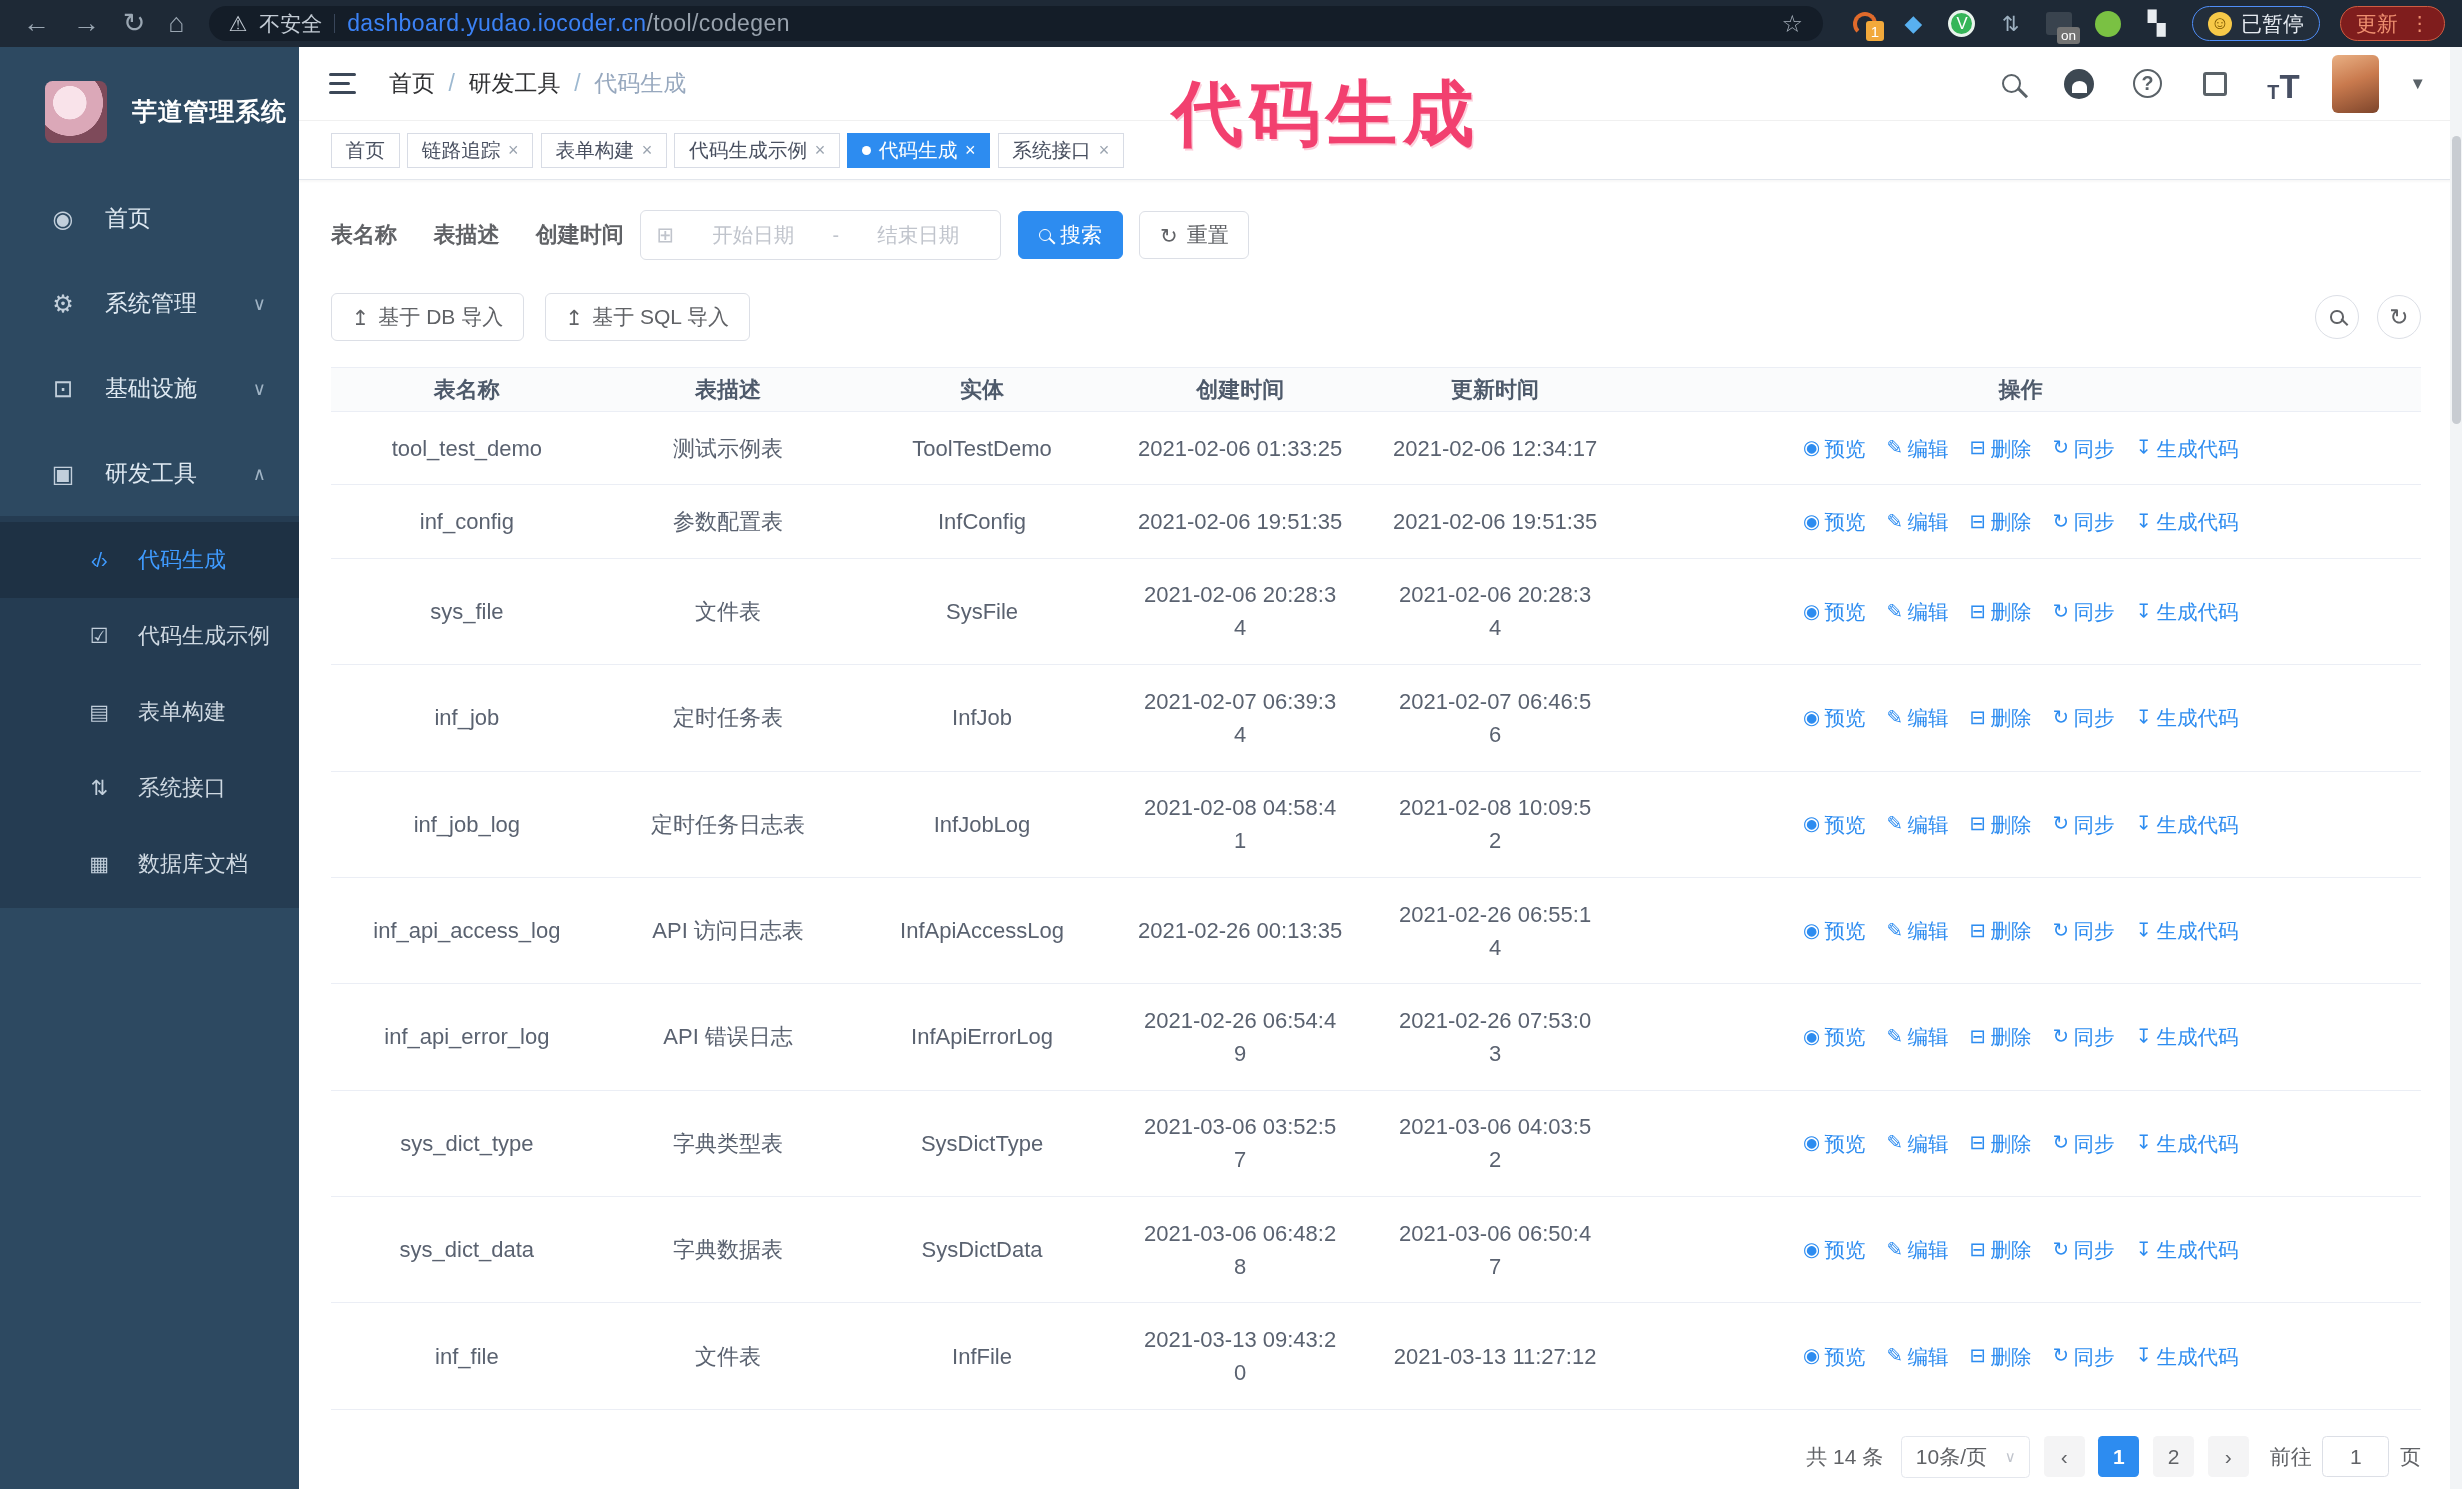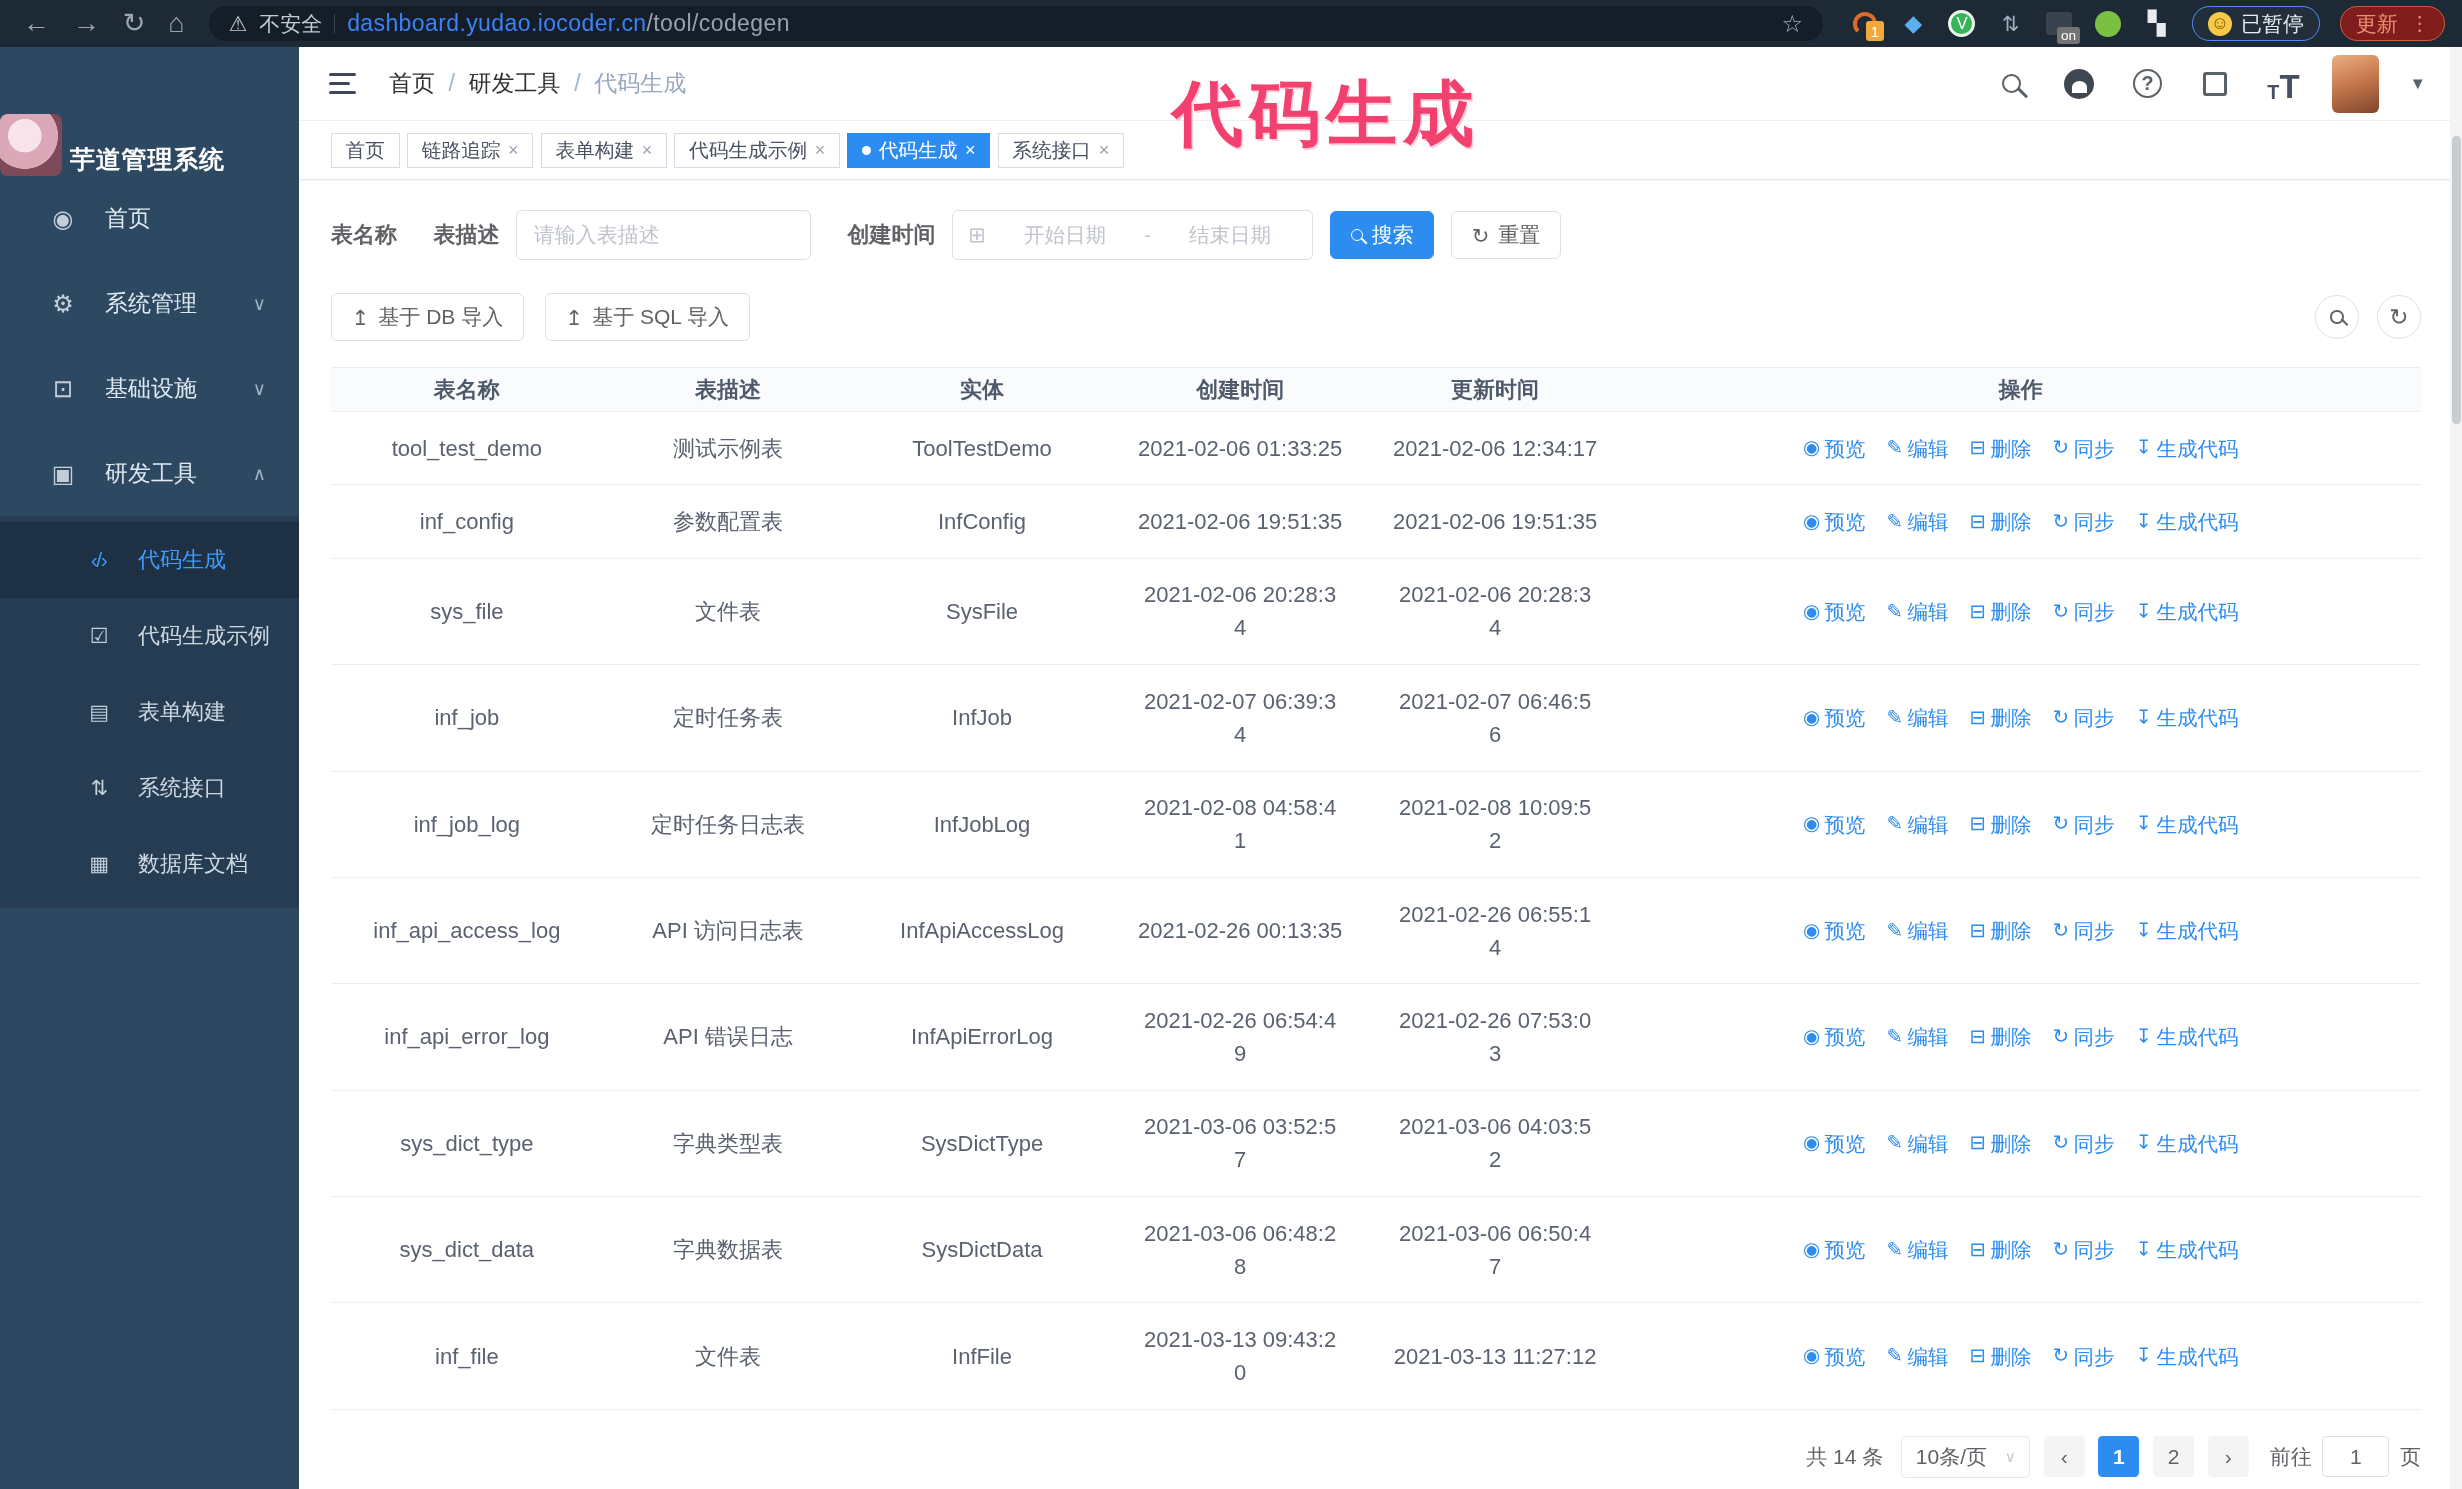--- a/index.html
+++ b/index.html
@@ -36,21 +36,21 @@
   .pill-paused .emoji{width:24px;height:24px;border-radius:50%;background:#f7c948;color:#7a5600;font-size:18px;display:flex;align-items:center;justify-content:center}
   .pill-update{border:1.5px solid #cf5c41;background:#7f1d1d;color:#ee8f6f;gap:12px}
   .pill-update .dots{font-size:19.7px;letter-spacing:0;color:#ee8f6f}
 
   
   #app{position:absolute;left:0;top:47px;width:2462px;height:1443px;display:flex}
   #sidebar{width:299px;height:100%;background:#2d4961;flex:0 0 auto;color:#dfe9f2}
   #main{flex:1;background:#fff;position:relative;overflow:hidden}
 
   
-  .logo-row{height:129px;display:flex;align-items:flex-end;gap:8px;}
+  .logo-row{height:129px;display:flex;align-items:center;gap:25px;padding-left:45px}
   .logo-img{width:62px;height:62px;border-radius:7.6px;background:radial-gradient(circle at 40% 35%,#f9e3ea 0 30%,#dba8b8 31% 60%,#7e4a5a 61%);flex:0 0 auto}
   .logo-title{font-size:25px;font-weight:bold;color:#ffffff;letter-spacing:0.8px}
   .mi{height:85px;display:flex;align-items:center;padding:0 33px 0 47px;font-size:23px;color:#dfe9f2;cursor:pointer}
   .mi .mi-icon{width:32px;font-size:24px;color:#c2cfdb;margin-right:26px;text-align:center;flex:0 0 auto}
   .mi .mi-label{flex:1}
   .mi .mi-chevron{font-size:18px;color:#9fb3c4}
   #submenu{background:#253c52;padding:6px 0}
   .smi{height:76px;display:flex;align-items:center;padding-left:82px;font-size:22px;color:#cfd9e2;cursor:pointer}
   .smi .mi-icon{width:33px;font-size:21px;margin-right:23px;color:#c2cfdb;text-align:center;letter-spacing:-1.5px}
   .smi.active{background:#1e3144;color:#3f9bff}
@@ -298,21 +298,20 @@
           <span class="tag">
             <span>系统接口</span>
             <span class="close">×</span>
           </span>
         </div>
 
       <div id="content">
         <div id="filters">
           <span class="f-label">表名称</span>
           <span class="f-label">表描述</span>
-          <input class="f-input in-desc" placeholder="请输入表描述" style="">
           <span class="f-label">创建时间</span>
           <div class="date-box">
             <span class="cal">⊞</span>
             <span class="ph">开始日期</span>
             <span class="d-sep">-</span>
             <span class="ph">结束日期</span>
           </div>
           <button class="btn btn-primary">
               <span class="mag"></span>
               <span>搜索</span>

